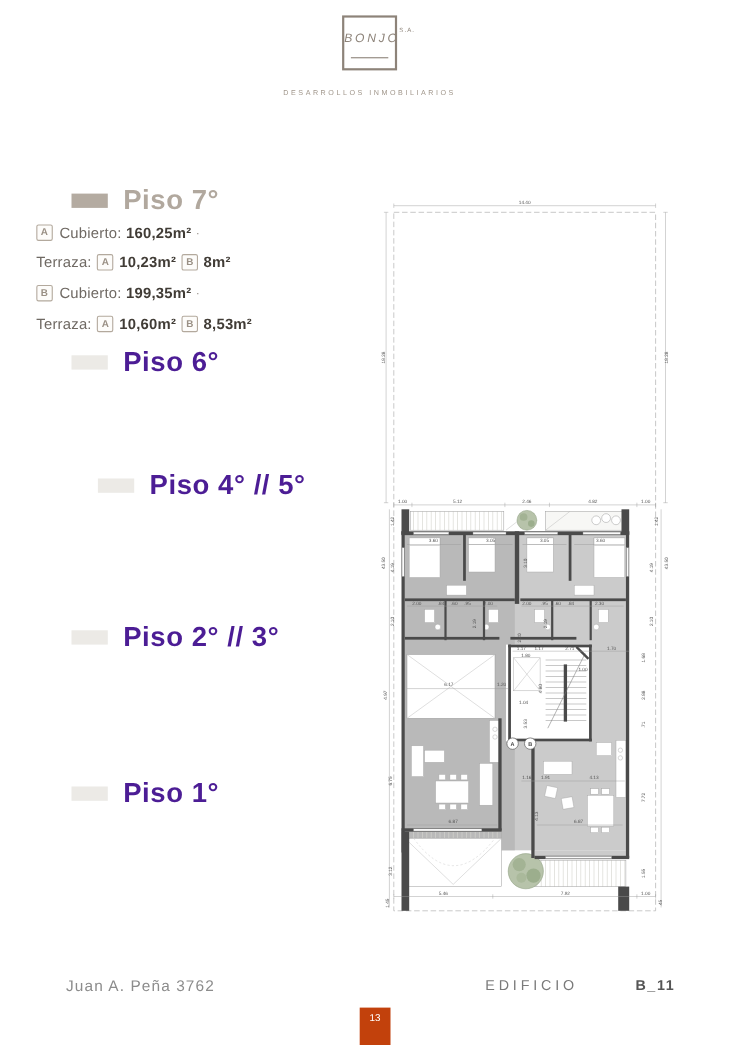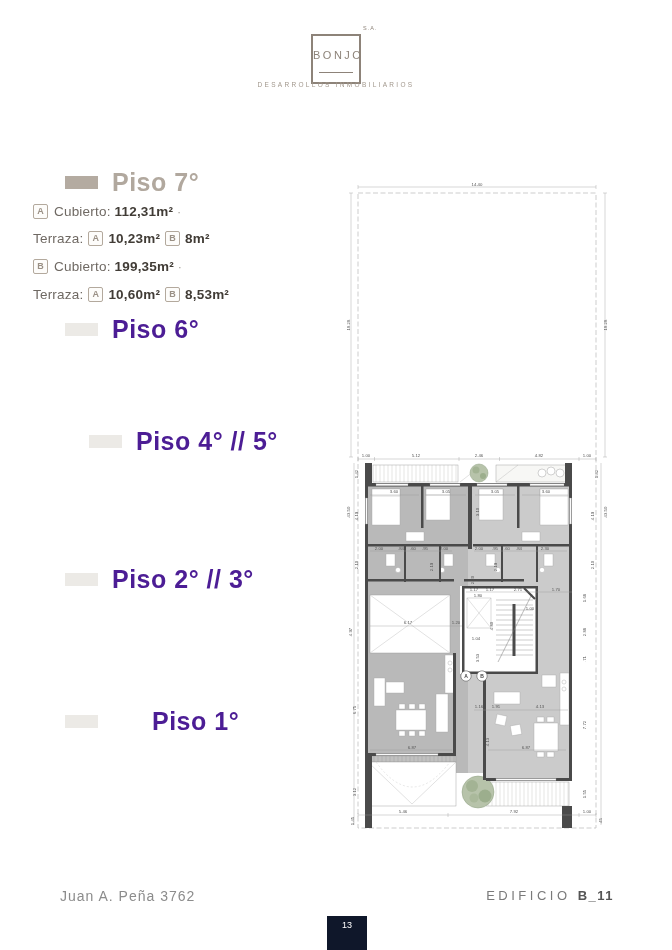--- a/index.html
+++ b/index.html
@@ -1,22 +1,22 @@
 <!DOCTYPE html>
 <html><head>
 <meta charset="utf-8">
 <style>
   html,body{margin:0;padding:0;background:#fff;}
   #page{position:relative;width:672px;height:950px;background:#fff;overflow:hidden;
         font-family:"Liberation Sans",sans-serif;}
 
   
   .logo-wrap{position:absolute;left:0;top:0;width:672px;text-align:center;}
-  .logo-box{position:absolute;left:311px;top:34px;width:46px;height:46px;
-            border:2px solid #8d8379;}
+  .logo-box{position:absolute;left:311px;top:14px;width:46px;height:46px;
+            border:2px solid #8d8379;font-style:italic;}
   .logo-text{position:absolute;left:0;top:13px;width:100%;text-align:center;
              font-size:11px;letter-spacing:2.5px;color:#8d8379;font-weight:400;}
   .logo-rule{position:absolute;left:6px;bottom:9px;width:34px;height:1.5px;background:#8d8379;}
   .logo-suffix{position:absolute;left:363px;top:25px;font-size:5.5px;letter-spacing:1px;color:#8d8379;}
   .tagline{position:absolute;left:236px;top:81px;width:200px;text-align:center;
            font-size:6.5px;letter-spacing:2.3px;color:#a1978c;}
 
   
   .floor-row{position:absolute;display:flex;align-items:center;padding-left:30px;}
   .floor-bar{width:33px;height:13px;}
@@ -34,22 +34,22 @@
          border:1.2px solid #b3a99d;border-radius:2px;color:#9a9085;font-size:9px;
          font-weight:700;margin:0 6px 0 0;background:#fdfcfa;flex:0 0 auto;}
   .badge.mid{margin:0 5px;}
   .dot{color:#9a948d;margin-left:4px;font-size:11px;}
 
   
   .footer-address{position:absolute;left:60px;top:888px;font-size:14px;color:#8c8c8c;
                   letter-spacing:1px;}
   .footer-building{position:absolute;right:58px;top:888px;font-size:13px;color:#7a7a7a;
                    letter-spacing:3.5px;}
-  .footer-building b{color:#555;font-weight:700;letter-spacing:1.5px;}
-  .page-tab{position:absolute;left:327px;top:916px;width:40px;height:34px;background:#0f172a;
+  .footer-building b{color:#555;font-weight:700;letter-spacing:1.5px;margin-left:45px;}
+  .page-tab{position:absolute;left:327px;top:916px;width:28px;height:34px;background:#c2410c;
             color:#fff;font-size:9px;text-align:center;padding-top:4px;box-sizing:border-box;}
 
   
   #plan{position:absolute;left:346px;top:180px;}
   #plan text{font-family:"Liberation Sans",sans-serif;font-size:4.3px;fill:#555;}
   .dimline{stroke:#9b9b9b;stroke-width:.4;fill:none;}
   .thinline{stroke:#aaa;stroke-width:.35;fill:none;}
   .wall{fill:#4a4a4a;}
   .furn{fill:#fff;stroke:#a5a5a5;stroke-width:.4;}
 </style>
@@ -68,21 +68,21 @@
   </div>
 
   <div class="floor-row active" style="left:35px;top:168px;">
     <div class="floor-bar"></div>
     <div class="floor-label">Piso 7°</div>
   </div>
 
   <div class="detail" style="top:204px;">
     <span class="badge">A</span>
     <span>Cubierto:</span>&nbsp;
-    <b>112,31</b><b>m²</b>
+    <b>160,25</b><b>m²</b>
     <span class="dot">·</span>
   </div>
 
   <div class="detail" style="top:231px;">
     <span>Terraza:</span>
     <span class="badge mid">A</span>
     <b>10,23</b>
       <b>m²</b>
     <span class="badge mid">B</span>
     <b>8</b>
@@ -111,21 +111,21 @@
     <div class="floor-label">Piso 6°</div>
   </div>
   <div class="floor-row inactive" style="left:35px;top:427px;margin-left:24px;">
     <div class="floor-bar"></div>
     <div class="floor-label">Piso 4° // 5°</div>
   </div>
   <div class="floor-row inactive" style="left:35px;top:565px;align-items:center;">
     <div class="floor-bar"></div>
     <div class="floor-label">Piso 2° // 3°</div>
   </div>
-  <div class="floor-row inactive" style="left:35px;top:707px;gap:40px;">
+  <div class="floor-row inactive" style="left:35px;top:707px;">
     <div class="floor-bar"></div>
     <div class="floor-label">Piso 1°</div>
   </div>
 
   <svg id="plan" width="264" height="668" viewBox="0 0 264 668">
     <defs>
       <pattern id="deckV" width="4" height="6" patternUnits="userSpaceOnUse">
         <line x1="2" y1="0" x2="2" y2="6" stroke="#d4d4ce" stroke-width=".6"></line>
       </pattern>
     </defs>

